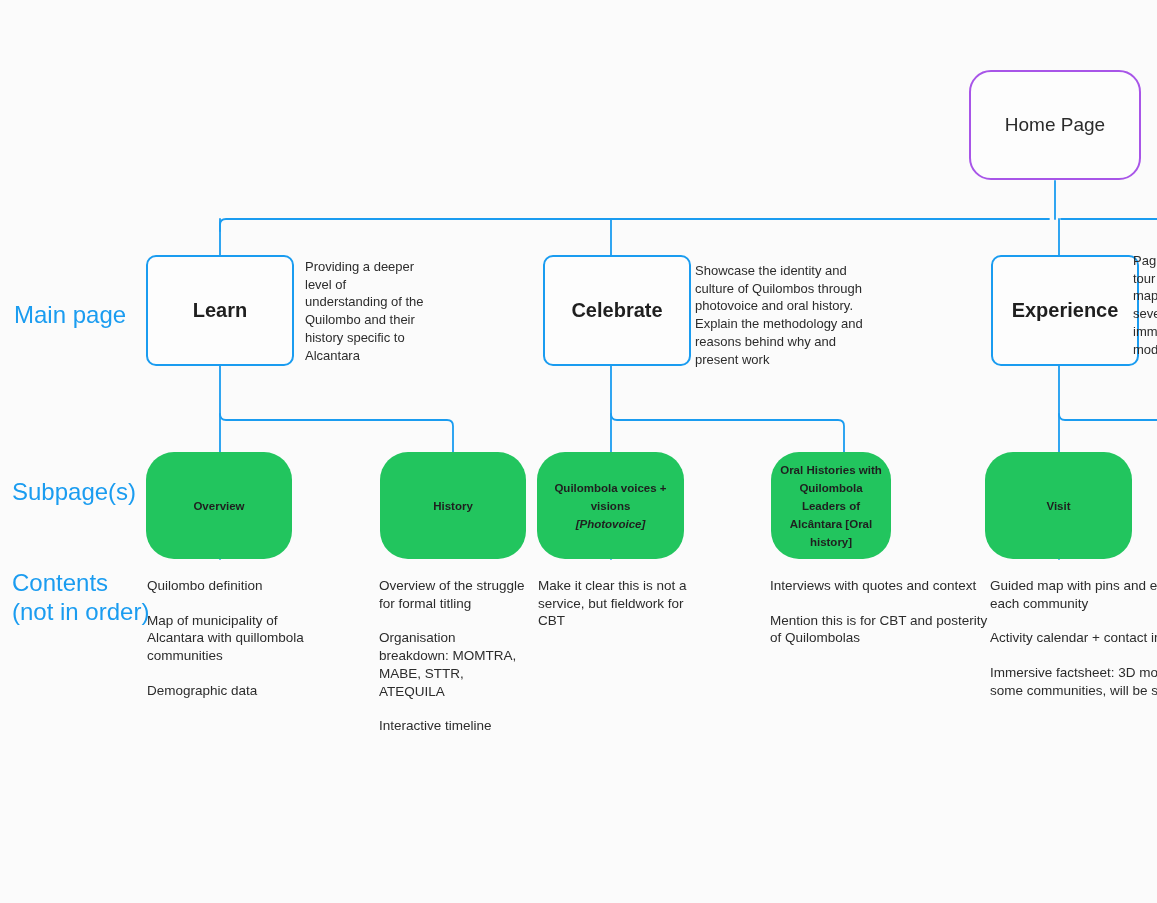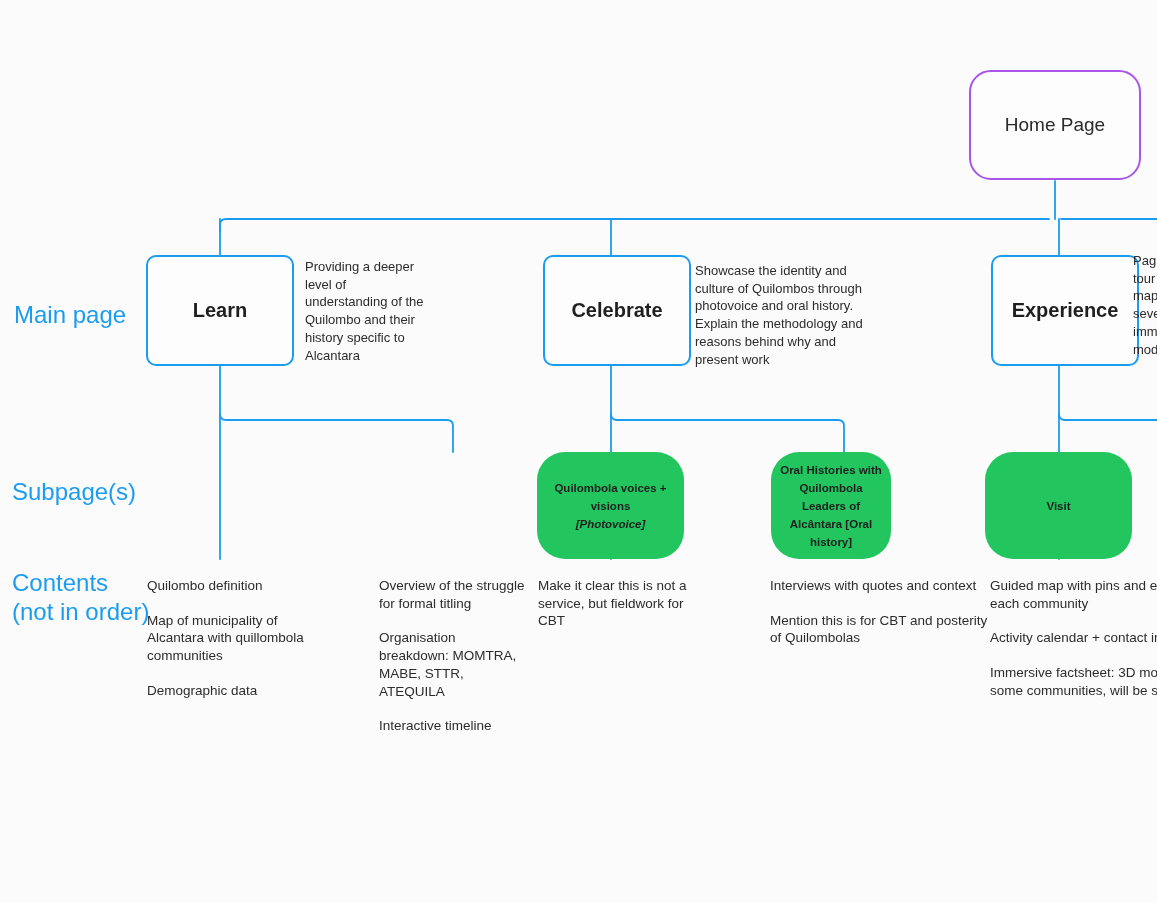--- a/index.html
+++ b/index.html
@@ -178,20 +178,22 @@
   <div class="desc desc-celebrate">Showcase  the identity and culture of Quilombos through photovoice and oral history. Explain the methodology and reasons behind why and present work</div>
 
   <div class="node-main main-experience">Experience</div>
   <div class="desc desc-experience" style="white-space: pre-line;">Pag
 tour
 map
 seve
 imm
 mod</div>
 
+  <div class="node-sub sub-overview">Overview</div>
+  <div class="node-sub sub-history">History</div>
 
   <div class="node-sub sub-voices">
     <div>
       <span>Quilombola voices + visions</span>
       <em>[Photovoice]</em>
     </div>
   </div>
 
   <div class="node-sub sub-oral">Oral Histories with Quilombola Leaders of Alcântara [Oral history]</div>
   <div class="node-sub sub-visit">Visit</div>

